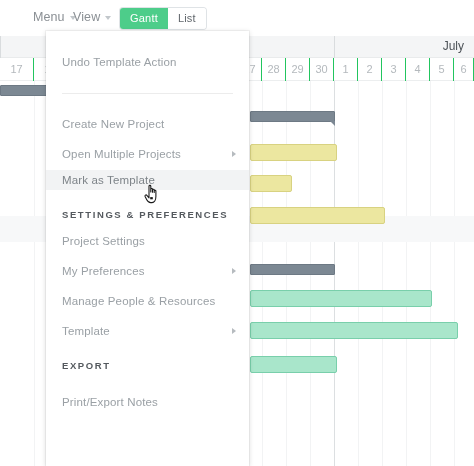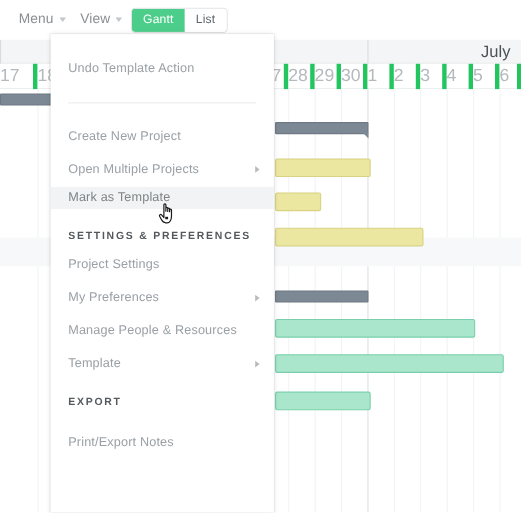--- a/index.html
+++ b/index.html
@@ -16,21 +16,21 @@
   .toolbar {
     position: absolute; left: 0; top: 0; width: 474px; height: 36px;
     background: #ffffff;
     display: flex; align-items: center;
   }
   .tb-menu {
     display: flex; align-items: center; gap: 5px;
     font-size: 12.5px; color: #8a8f94; letter-spacing: .1px;
     cursor: pointer; user-select: none;
   }
-  .tb-menu.m1 { position: absolute; left: 17px; top: 10px; }
+  .tb-menu.m1 { position: absolute; left: 33px; top: 10px; }
   .tb-menu.m2 { position: absolute; left: 73px; top: 10px; }
   .caret-down {
     width: 0; height: 0; margin-top: 2px;
     border-left: 3.5px solid transparent;
     border-right: 3.5px solid transparent;
     border-top: 4px solid #c2c7cb;
   }
   .seg {
     position: absolute; left: 120px; top: 8px;
     display: flex; height: 21px;
@@ -50,30 +50,30 @@
     background: #ffffff; overflow: hidden;
   }
   .hdr-month {
     position: absolute; left: 0; top: 0; width: 474px; height: 22px;
     background: #f4f5f6; border-bottom: 1px solid #e9ebec;
   }
   .hdr-month .sep {
     position: absolute; top: 0; width: 1px; height: 22px; background: #d9dcde;
   }
   .hdr-month .mlabel {
-    position: absolute; top: 3px; font-size: 15px; color: #4c5257;
+    position: absolute; top: 3px; font-size: 12px; color: #4c5257;
   }
   .hdr-days {
     position: absolute; left: 0; top: 22px; width: 474px; height: 23px;
     background: #ffffff; border-bottom: 1px solid #eceeef;
   }
   .day {
     position: absolute; top: 0; height: 23px;
-    font-size: 16px; color: #b4b9bd; line-height: 23px;
-    border-right: 4px solid #22c55e;
+    font-size: 11px; color: #b4b9bd; text-align: center; line-height: 23px;
+    border-right: 1px solid #22c55e;
   }
 
   .grid { position: absolute; left: 0; top: 45px; width: 474px; height: 385px; }
   .vline { position: absolute; top: 0; width: 1px; height: 385px; background: #f2f3f4; }
   .vline.strong { background: #dcdfe1; }
 
   .bar {
     position: absolute; height: 17px; border-radius: 2px;
   }
   .bar.yellow { background: #ece7a0; border: 1px solid #d8d281; }

